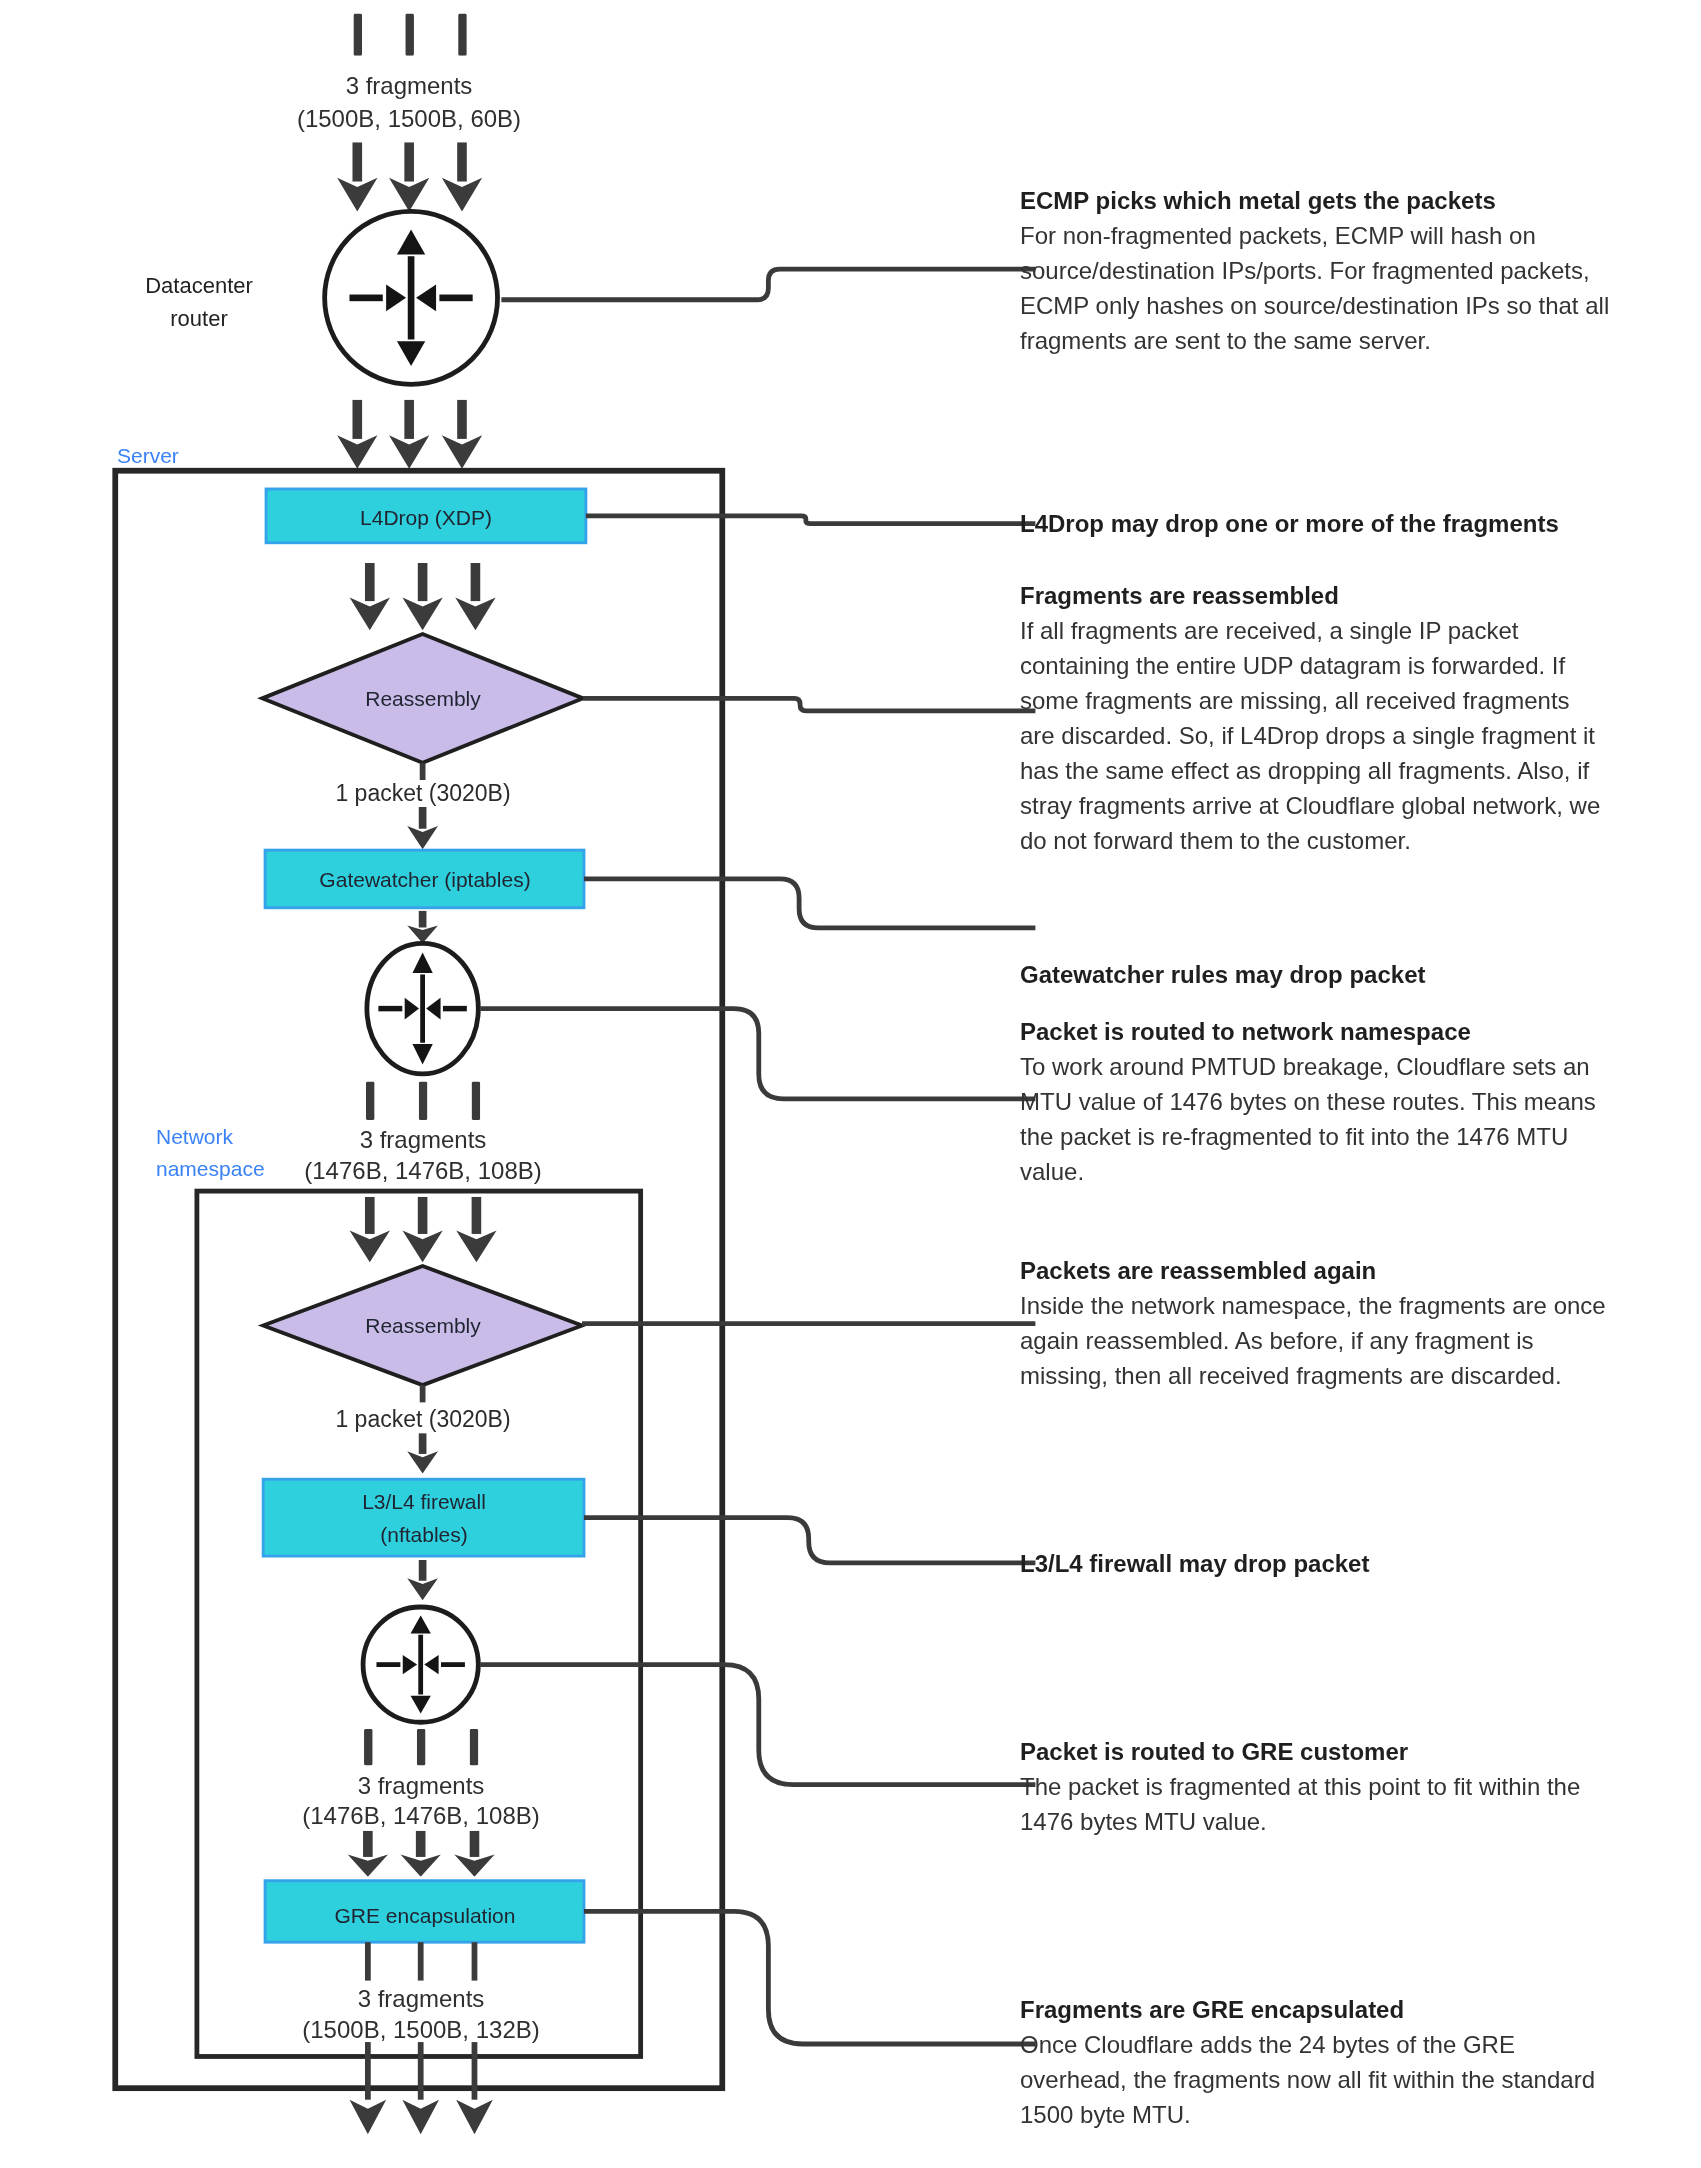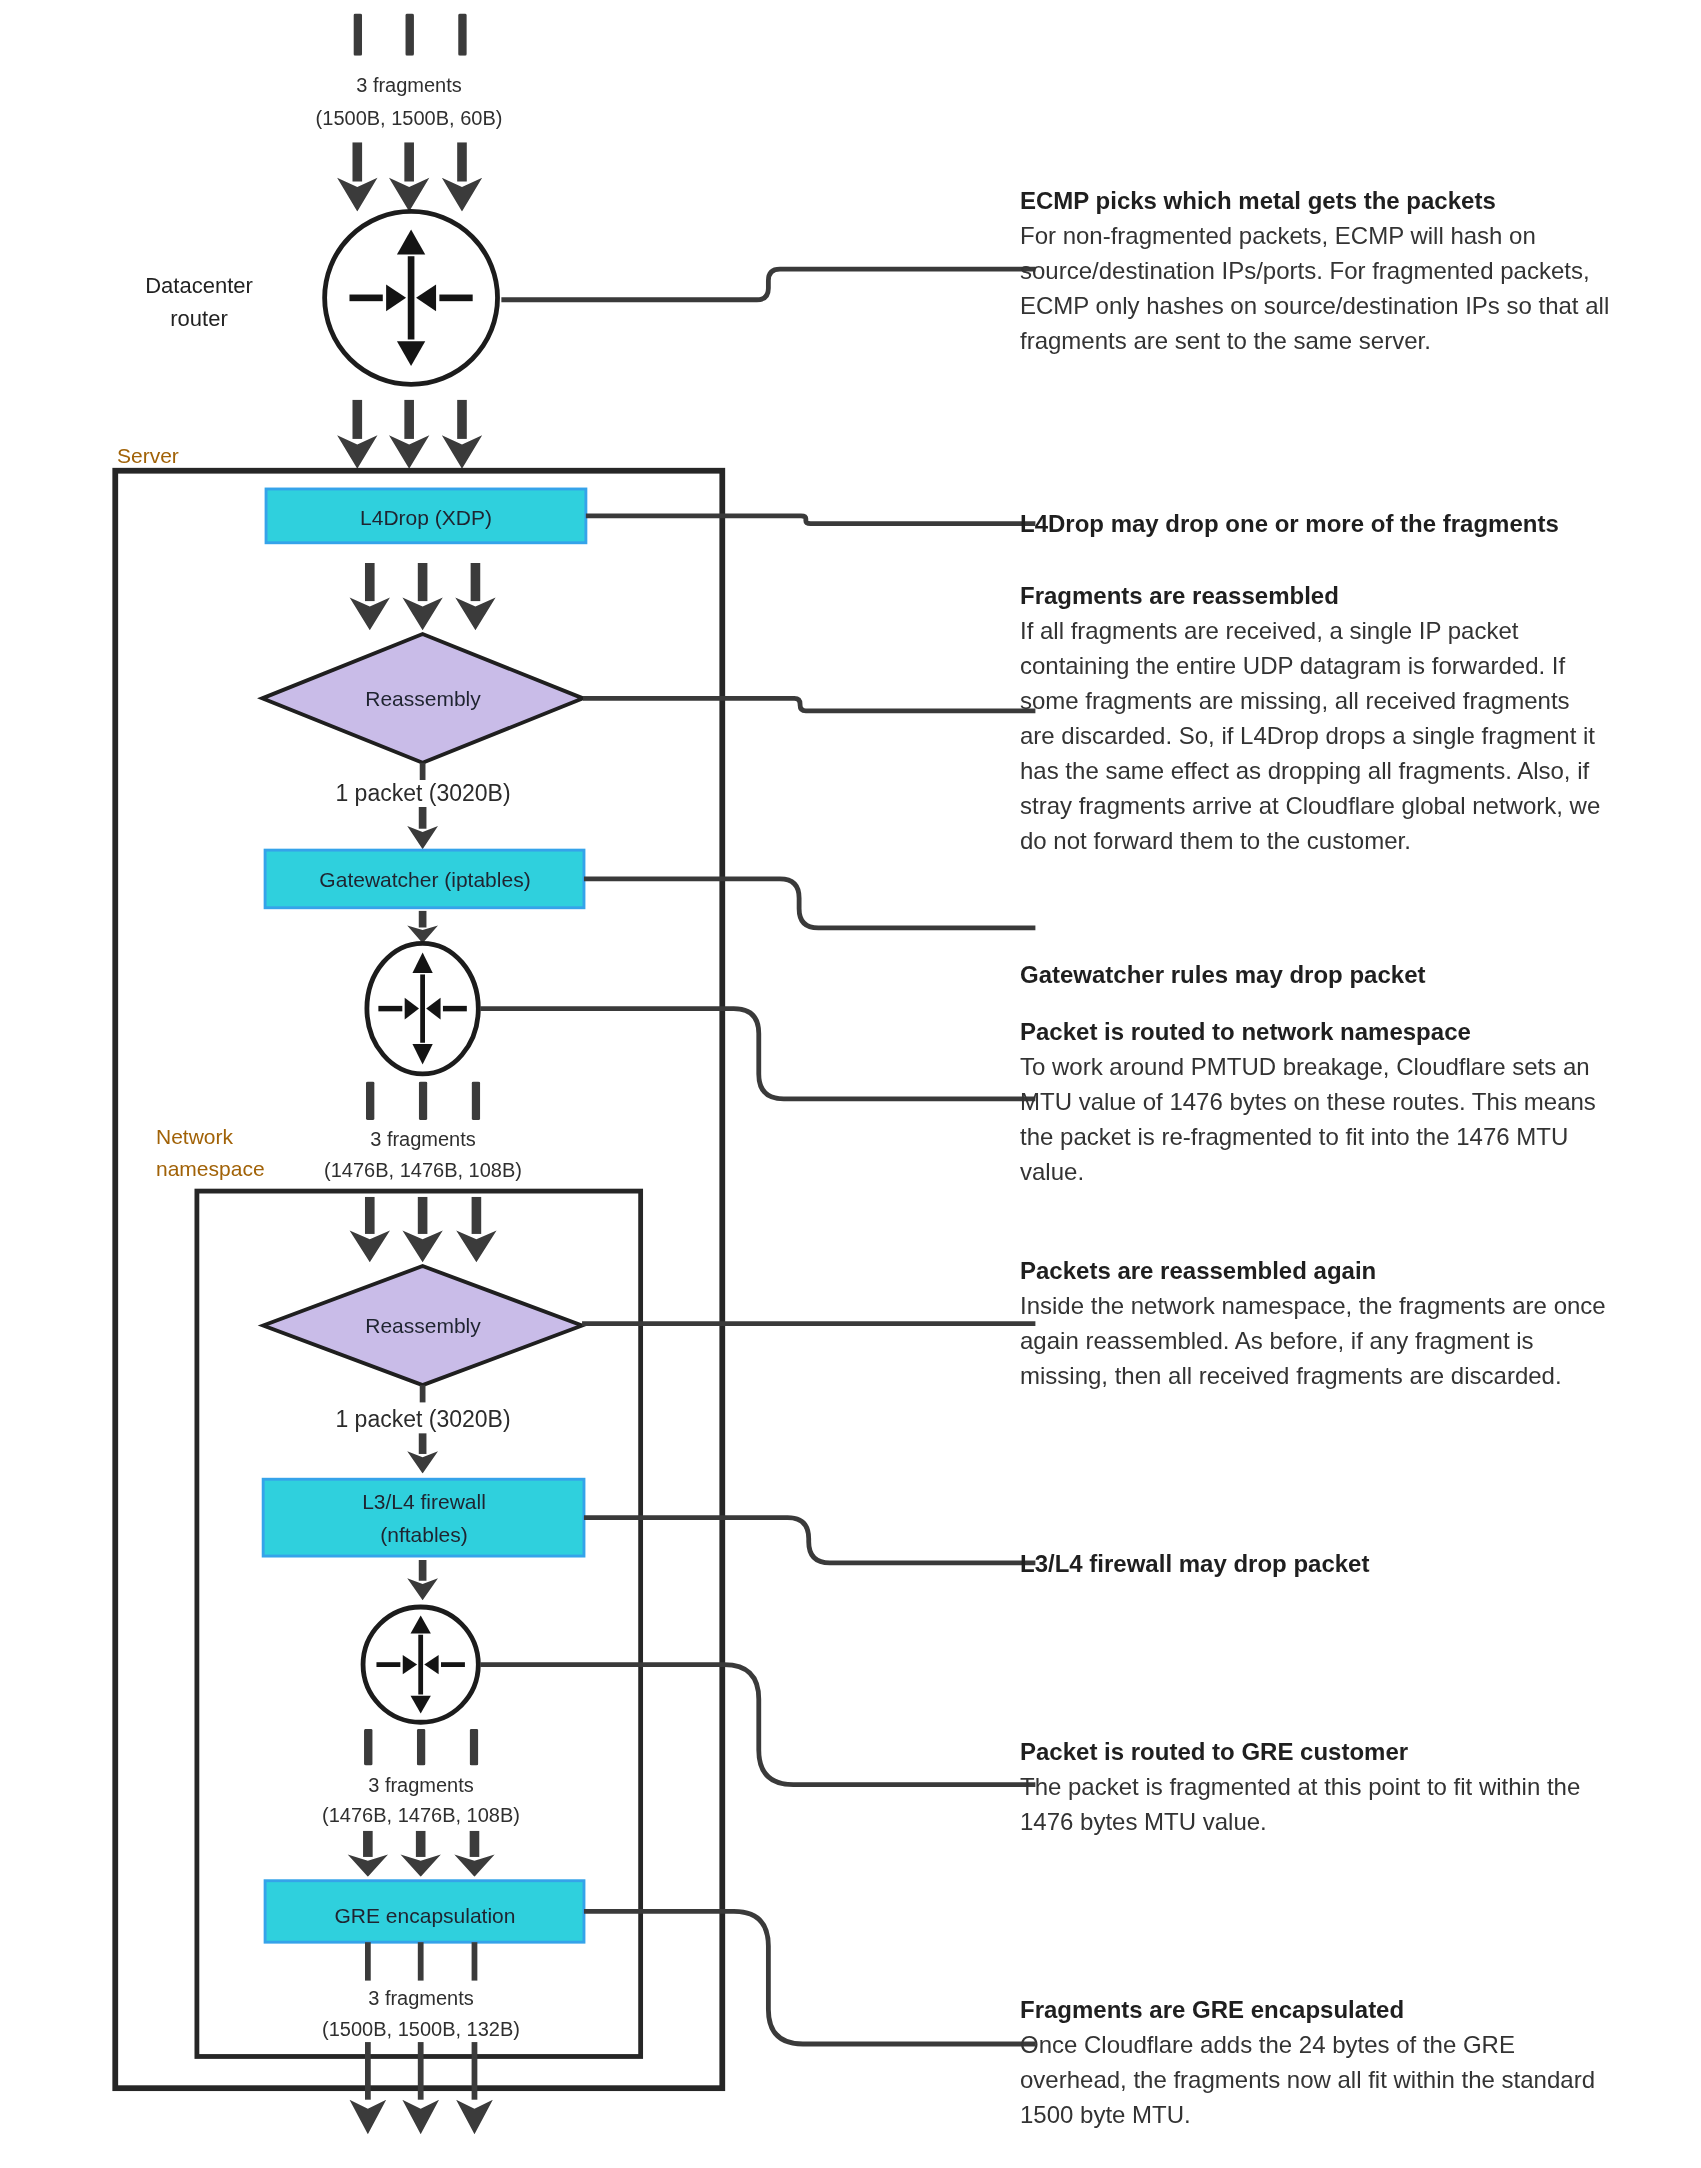--- a/index.html
+++ b/index.html
@@ -9,24 +9,24 @@
   .node-circle{fill:#ffffff;stroke:#1c1c1c;stroke-width:5;}
   .box-cyan{fill:#2fd0dd;stroke:#35a3ea;stroke-width:3;}
   .diamond{fill:#c9bce8;stroke:#1f1f1f;stroke-width:4;}
   .frame{fill:none;stroke:#262626;}
   .conn{fill:none;stroke:#3a3a3a;stroke-width:5;}
   .flowline{stroke:#3b3b3b;stroke-width:6;}
   .arrow{fill:#3b3b3b;}
   .routerarrow{fill:#141414;}
   .txt{position:absolute;color:#2f2f2f;white-space:pre-line;}
   .ctr{transform:translateX(-50%);text-align:center;}
-  .flow-label{font-size:20px;line-height:29px;}
+  .flow-label{font-size:24px;line-height:29px;}
   .packet-label{font-size:23px;line-height:29px;color:#2b2b2b;}
   .shape-label{font-size:21px;line-height:33px;color:#1f2430;}
-  .frame-label{font-size:21px;line-height:32px;color:#a16207;}
+  .frame-label{font-size:21px;line-height:32px;color:#3b82f6;}
   .dc-label{font-size:22px;line-height:33px;color:#222;}
   .ann{position:absolute;left:1020px;}
   .ann-heading{font-weight:bold;font-size:24px;line-height:35px;color:#1f1f1f;white-space:pre;}
   .ann-body{font-size:24px;line-height:35px;color:#333;white-space:pre;}
 </style>
 </head>
 <body>
 
 <div class="canvas">
 

